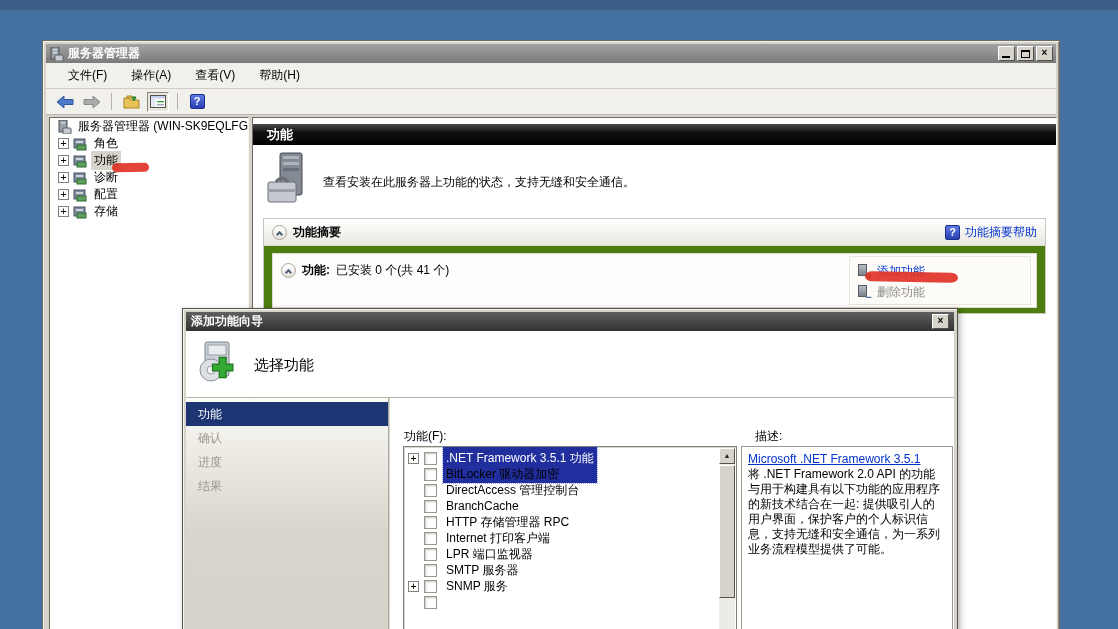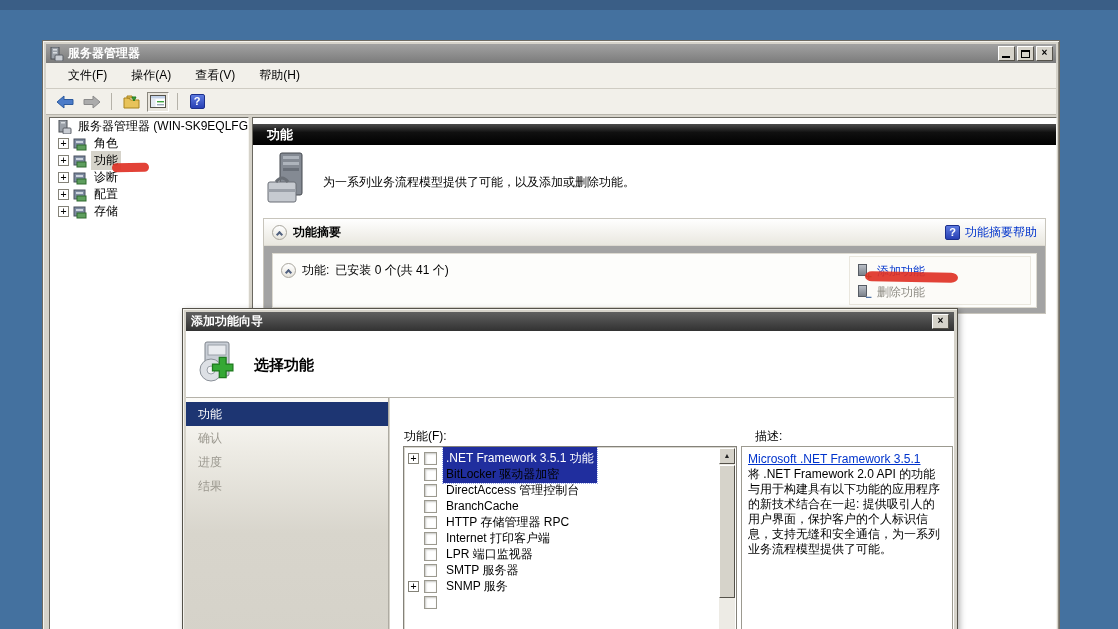--- a/index.html
+++ b/index.html
@@ -43,21 +43,21 @@
   .tree-label.selected { background:#D6D3CA; }
 
   .main-panel { position:absolute; left:209px; top:76px; width:805px; height:520px; background:#fff;
                 border:1px solid; border-color:#6B6961 #F6F5F1 #F6F5F1 #6B6961; overflow:hidden; }
   .feat-header { position:absolute; left:0px; right:0px; top:6px; height:21px;
                  background:linear-gradient(#4C4C4C,#101010 40%,#000); color:#fff; font-weight:bold;
                  font-size:13px; line-height:21px; padding-left:14px; }
   .intro-icon { position:absolute; left:13px; top:34px; }
   .intro-text { position:absolute; left:70px; top:56px; }
   .summary { position:absolute; left:10px; right:10px; top:100px; height:96px;
-             border:1px solid #C8C5BC; background:#a3a3a3; }
+             border:1px solid #C8C5BC; background:#4d7c0f; }
   .summary-header { height:27px; background:linear-gradient(#FFFFFF,#E9E7DF); border-bottom:1px solid #DDDAD1;
                     display:flex; align-items:center; padding:0 8px; }
   .summary-title { font-weight:bold; margin-left:6px; }
   .circle-btn { width:15px; height:15px; border-radius:50%; border:1px solid #A9A69D;
                 background:linear-gradient(#FFF,#E6E4DC); position:relative; flex:none; }
   .chev { position:absolute; left:4px; top:6px; width:5px; height:5px; border-left:2px solid #51617F;
           border-top:2px solid #51617F; transform:rotate(45deg); }
   .summary-help { margin-left:auto; display:flex; align-items:center; gap:5px; }
   .link { color:#0033CC; text-decoration:none; }
   .summary-inner { position:absolute; left:8px; right:8px; top:34px; bottom:5px;
@@ -81,21 +81,21 @@
   
   .dialog { position:absolute; left:182px; top:308px; width:776px; height:340px; background:#D6D3CA;
             border:1px solid #55524A; box-shadow: inset 1px 1px 0 #F4F3EE, 2px 2px 6px rgba(0,0,0,.30); z-index:20; }
   .dlg-title { position:absolute; left:3px; top:3px; right:3px; height:19px;
                background:linear-gradient(#606060,#323232); color:#fff; font-weight:bold;
                display:flex; align-items:center; padding:0 5px; }
   .dlg-title .cbtn { margin-left:auto; }
   .dlg-header { position:absolute; left:3px; top:22px; right:3px; height:67px; background:#FFF;
                 border-bottom:1px solid #B5B2A9; }
   .dlg-big-icon { position:absolute; left:9px; top:9px; }
-  .dlg-heading { position:absolute; left:68px; top:0; height:62px; line-height:67px; font-size:15px; font-weight:bold; }
+  .dlg-heading { position:absolute; left:68px; top:0; height:62px; line-height:67px; font-size:15px; font-weight:normal; }
   .dlg-nav { position:absolute; left:3px; top:89px; width:203px; bottom:3px;
              background:linear-gradient(180deg,#FCFBF8 0%,#EDEBE4 22%,#D8D5CC 55%,#D5D2C9 100%);
              border-right:1px solid #AEABA2; padding-top:4px; }
   .step { height:24px; line-height:24px; padding-left:12px; color:#9B988F; }
   .step.active { background:#1D3572; color:#FFF; }
   .dlg-content { position:absolute; left:207px; top:89px; right:3px; bottom:3px; background:#FFF; }
   .dlg-instruction { position:absolute; left:14px; top:8px; }
   .dlg-feat-label { position:absolute; left:14px; top:30px;text-align:center; }
   .dlg-desc-label { position:absolute; left:365px; top:30px; }
   .list-box { position:absolute; left:13px; top:48px; width:334px; bottom:0; background:#fff;
@@ -251,39 +251,39 @@
       <div class="feat-header">功能</div>
       <svg class="intro-icon" width="48" height="56" viewBox="0 0 48 56">
         <rect x="14" y="1" width="22" height="42" rx="2" fill="#848A93" stroke="#44484E"></rect>
         <rect x="17" y="4" width="16" height="3" fill="#AEB4BC"></rect>
         <rect x="17" y="10" width="16" height="3" fill="#AEB4BC"></rect>
         <rect x="17" y="16" width="16" height="3" fill="#6A7079"></rect>
         <rect x="2" y="30" width="28" height="20" rx="2" fill="#C6CAD0" stroke="#6A6F76"></rect>
         <path d="M10 30 Q16 22 22 30" fill="none" stroke="#6A6F76" stroke-width="3"></path>
         <rect x="2" y="37" width="28" height="3" fill="#9BA0A8"></rect>
       </svg>
-      <div class="intro-text">为一系列业务流程模型提供了可能，以及添加或删除功能。</div>
+      <div class="intro-text">查看安装在此服务器上功能的状态，支持无缝和安全通信。</div>
 
       <div class="summary">
         <div class="summary-header">
           <div class="circle-btn">
               <span class="chev"></span>
             </div>
           <span class="summary-title">功能摘要</span>
           <div class="summary-help">
             <div class="qicon">?</div>
             <a href="#" class="link">功能摘要帮助</a>
           </div>
         </div>
         <div class="summary-inner">
           <div class="summary-row">
             <div class="circle-btn">
                 <span class="chev"></span>
               </div>
-            <span style="font-weight:normal">功能:</span>
+            <span style="font-weight:bold">功能:</span>
             <span>已安装 0 个(共 41 个)</span>
           </div>
           <div class="actions">
 
               <div class="action-row enabled">
                 <span class="srv-ico">
                   <span class="srv-body"></span>
                   <span class="srv-badge">+</span>
                 </span>
                 <span>添加功能</span>

